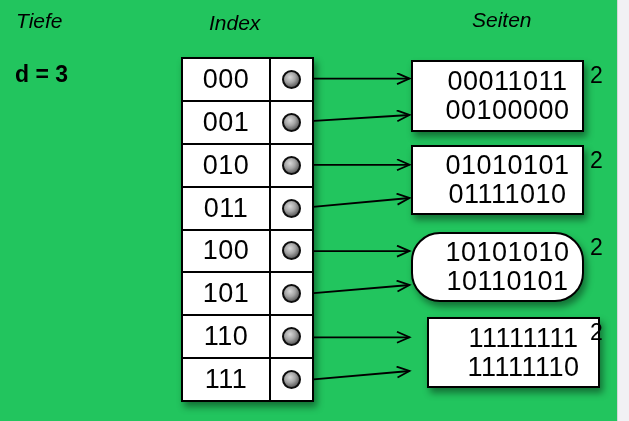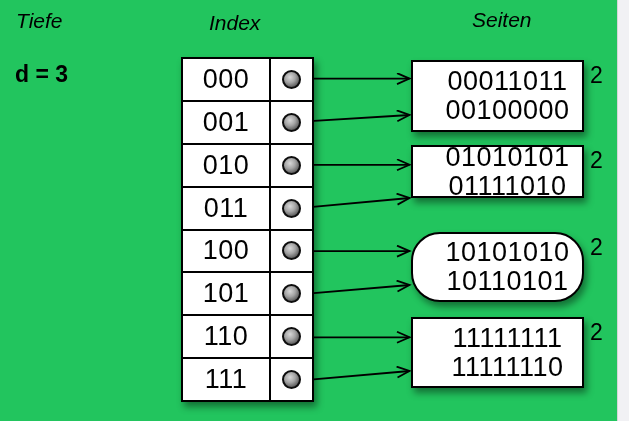--- a/index.html
+++ b/index.html
@@ -124,31 +124,31 @@
           <span class="dot"></span>
         </div>
       </div>
     </div>
   <div id="pages-layer">
       <div class="page-box" style="top: 60px; height: 72px;">
         <span>00011011</span>
         <span>00100000</span>
       </div>
       <div class="depth-badge" style="top: 62px;">2</div>
-      <div class="page-box" style="top: 145px; height: 53px;">
+      <div class="page-box" style="top: 145px; height: 70px;">
         <span>01010101</span>
         <span>01111010</span>
       </div>
       <div class="depth-badge" style="top: 147px;">2</div>
       <div class="page-box" style="top: 232px; height: 70px; border-radius: 29px;">
         <span>10101010</span>
         <span>10110101</span>
       </div>
       <div class="depth-badge" style="top: 234px;">2</div>
-      <div class="page-box" style="top: 317px; height: 71px;">
+      <div class="page-box" style="top: 317px; height: 71px; margin-left: 16px;">
         <span>11111111</span>
         <span>11111110</span>
       </div>
       <div class="depth-badge" style="top: 319px;">2</div>
     </div>
 
   <div id="side-strip"></div>
 </div>
 
 </body></html>

